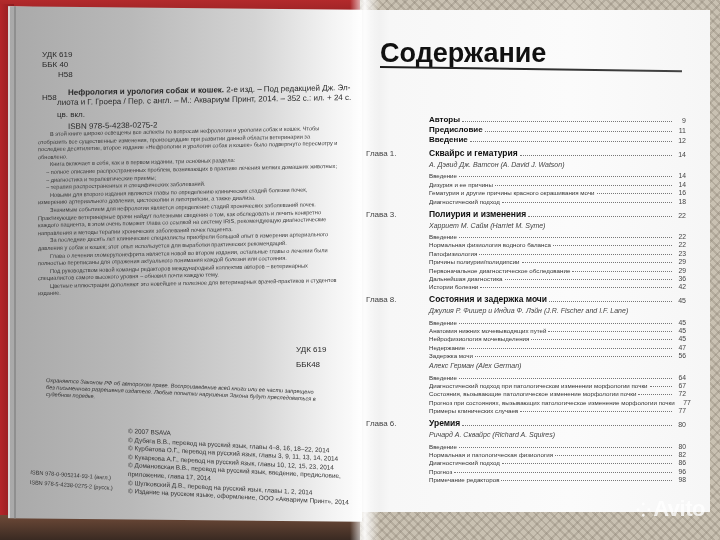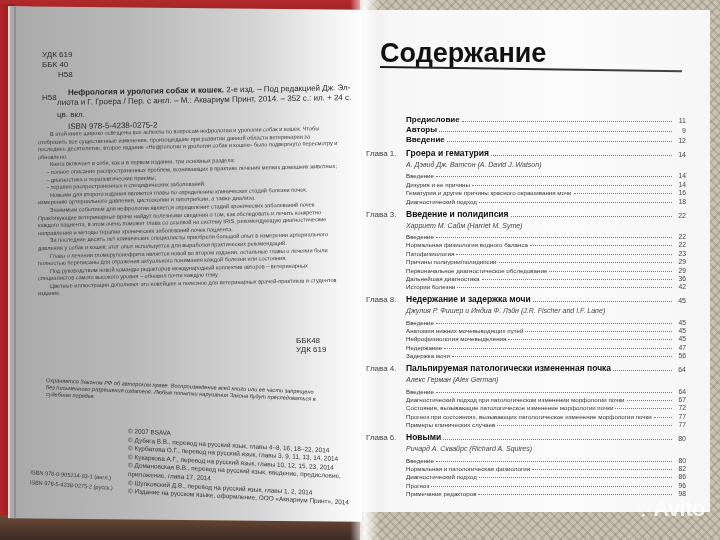--- a/index.html
+++ b/index.html
@@ -54,21 +54,21 @@
   .toc-title {
     position:absolute; left:380px; top:38px; font-size:27px; font-weight:bold; color:#111;
   }
   .toc-rule {
     position:absolute; left:380px; top:66px; width:302px; height:2px;
     background:linear-gradient(90deg,#1a1a1a,#444);
     transform:rotate(0.8deg); transform-origin:left;
   }
   .toc { position:absolute; left:366px; top:114px; width:320px; }
   .row { position:relative; display:flex; align-items:flex-end; height:10px; }
-  .row .lbl { width:40px; flex:none; font-size:8px; color:#444; }
+  .row .lbl { width:63px; flex:none; font-size:8px; color:#444; }
   .row .ttl { flex:none; color:#111; }
   .row .dots { flex:1; border-bottom:1px dotted #777; margin:0 2px 2px 2px; height:0; }
   .row .pg { flex:none; font-size:7px; color:#444; width:12px; text-align:right; }
   .row.top .ttl { font-weight:bold; font-size:8px; }
   .row.ch { margin-top:3px; height:11px; }
   .row.ch .ttl { font-weight:bold; font-size:8.5px; }
   .row.author { height:10px; }
   .row.author .ttl { font-style:italic; font-size:7px; color:#444; }
   .row.sec { height:8.4px; }
   .row.sec .ttl { font-size:6.2px; color:#333; }
@@ -110,21 +110,21 @@
   <p class="li">– терапия распространенных и специфических заболеваний.</p>
   <p>Новыми для второго издания являются главы по определению клинических стадий болезни почек, измерению артериального давления, цистоскопии и литотрипсии, а также диализа.</p>
   <p>Значимым событием для нефрологии является определение стадий хронических заболеваний почек. Практикующие ветеринарные врачи найдут полезными сведения о том, как обследовать и лечить конкретно каждого пациента, в этом очень поможет глава со ссылкой на систему IRIS, рекомендующую диагностические направления и методы терапии хронических заболеваний почек пациента.</p>
   <p>За последние десять лет клинические специалисты приобрели большой опыт в измерении артериального давления у собак и кошек; этот опыт используется для выработки практических рекомендаций.</p>
   <p>Глава о лечении гломерулонефрита является новой во втором издании, остальные главы о лечении были полностью переписаны для отражения актуального понимания каждой болезни или состояния.</p>
   <p>Под руководством новой команды редакторов международный коллектив авторов – ветеринарных специалистов самого высокого уровня – обновил почти каждую тему.</p>
   <p>Цветные иллюстрации дополняют это новейшее и полезное для ветеринарных врачей-практиков и студентов издание.</p>
 </div>
 
 <div class="lt small" style="left:296px;top:345px;">УДК 619</div>
-<div class="lt small" style="left:296px;top:336px;text-align:center;">ББК48</div>
+<div class="lt small" style="left:296px;top:360px;text-align:center;">ББК48</div>
 
 <div class="legal">Охраняется Законом РФ об авторском праве. Воспроизведение всей книги или ее части запрещено без письменного разрешения издателя. Любые попытки нарушения Закона будут преследоваться в судебном порядке.</div>
 
 <div class="copyright">
   <div>© 2007 BSAVA</div>
   <div>© Дубяга В.В., перевод на русский язык, главы 4–8, 16, 18–22, 2014</div>
   <div>© Курбатова О.Г., перевод на русский язык, главы 3, 9, 11, 13, 14, 2014</div>
   <div>© Кукаркова А.Г., перевод на русский язык, главы 10, 12, 15, 23, 2014</div>
   <div>© Домановская В.В., перевод на русский язык, введение, предисловие, приложение, глава 17, 2014</div>
   <div>© Шулковский Д.В., перевод на русский язык, главы 1, 2, 2014</div>
@@ -138,39 +138,39 @@
 
 <div class="page-right"></div>
 <div class="gutter"></div>
 
 <div class="toc-title">Содержание</div>
 <div class="toc-rule"></div>
 
 <div class="toc" id="toc">
     <div class="row top">
       <span class="lbl"></span>
+      <span class="ttl">Авторы</span>
+      <span class="dots"></span>
+      <span class="pg">9</span>
+    </div>
+    <div class="row top">
+      <span class="lbl"></span>
       <span class="ttl">Предисловие</span>
       <span class="dots"></span>
       <span class="pg">11</span>
-    </div>
-    <div class="row top">
-      <span class="lbl"></span>
-      <span class="ttl">Авторы</span>
-      <span class="dots"></span>
-      <span class="pg">9</span>
     </div>
     <div class="row top">
       <span class="lbl"></span>
       <span class="ttl">Введение</span>
       <span class="dots"></span>
       <span class="pg">12</span>
     </div>
     <div class="row ch">
       <span class="lbl">Глава 1.</span>
-      <span class="ttl">Гроера и гематурия</span>
+      <span class="ttl">Сквайрс и гематурия</span>
       <span class="dots"></span>
       <span class="pg">14</span>
     </div>
     <div class="row author">
       <span class="lbl"></span>
       <span class="ttl">А. Дэвид Дж. Ватсон (A. David J. Watson)</span>
     </div>
     <div class="row sec">
       <span class="lbl"></span>
       <span class="ttl">Введение</span>
@@ -190,21 +190,21 @@
       <span class="pg">16</span>
     </div>
     <div class="row sec">
       <span class="lbl"></span>
       <span class="ttl">Диагностический подход</span>
       <span class="dots"></span>
       <span class="pg">18</span>
     </div>
     <div class="row ch">
       <span class="lbl">Глава 3.</span>
-      <span class="ttl">Введение и полидипсия</span>
+      <span class="ttl">Полиурия и изменения</span>
       <span class="dots"></span>
       <span class="pg">22</span>
     </div>
     <div class="row author">
       <span class="lbl"></span>
       <span class="ttl">Харриет М. Сайм (Harriet M. Syme)</span>
     </div>
     <div class="row sec">
       <span class="lbl"></span>
       <span class="ttl">Введение</span>
@@ -242,21 +242,21 @@
       <span class="pg">36</span>
     </div>
     <div class="row sec">
       <span class="lbl"></span>
       <span class="ttl">Истории болезни</span>
       <span class="dots"></span>
       <span class="pg">42</span>
     </div>
     <div class="row ch">
       <span class="lbl">Глава 8.</span>
-      <span class="ttl">Недержание и задержка мочи</span>
+      <span class="ttl">Состояния и задержка мочи</span>
       <span class="dots"></span>
       <span class="pg">45</span>
     </div>
     <div class="row author">
       <span class="lbl"></span>
       <span class="ttl">Джулия Р. Фишер и Индиа Ф. Лэйн (J.R. Fischer and I.F. Lane)</span>
     </div>
     <div class="row sec">
       <span class="lbl"></span>
       <span class="ttl">Введение</span>
@@ -279,26 +279,20 @@
       <span class="lbl"></span>
       <span class="ttl">Недержание</span>
       <span class="dots"></span>
       <span class="pg">47</span>
     </div>
     <div class="row sec">
       <span class="lbl"></span>
       <span class="ttl">Задержка мочи</span>
       <span class="dots"></span>
       <span class="pg">56</span>
-    </div>
-    <div class="row ch">
-      <span class="lbl">Глава 4.</span>
-      <span class="ttl">Пальпируемая патологически измененная почка</span>
-      <span class="dots"></span>
-      <span class="pg">64</span>
     </div>
     <div class="row author">
       <span class="lbl"></span>
       <span class="ttl">Алекс Герман (Alex German)</span>
     </div>
     <div class="row sec">
       <span class="lbl"></span>
       <span class="ttl">Введение</span>
       <span class="dots"></span>
       <span class="pg">64</span>
@@ -322,21 +316,21 @@
       <span class="pg">77</span>
     </div>
     <div class="row sec">
       <span class="lbl"></span>
       <span class="ttl">Примеры клинических случаев</span>
       <span class="dots"></span>
       <span class="pg">77</span>
     </div>
     <div class="row ch">
       <span class="lbl">Глава 6.</span>
-      <span class="ttl">Новыми</span>
+      <span class="ttl">Уремия</span>
       <span class="dots"></span>
       <span class="pg">80</span>
     </div>
     <div class="row author">
       <span class="lbl"></span>
       <span class="ttl">Ричард А. Сквайрс (Richard A. Squires)</span>
     </div>
     <div class="row sec">
       <span class="lbl"></span>
       <span class="ttl">Введение</span>

